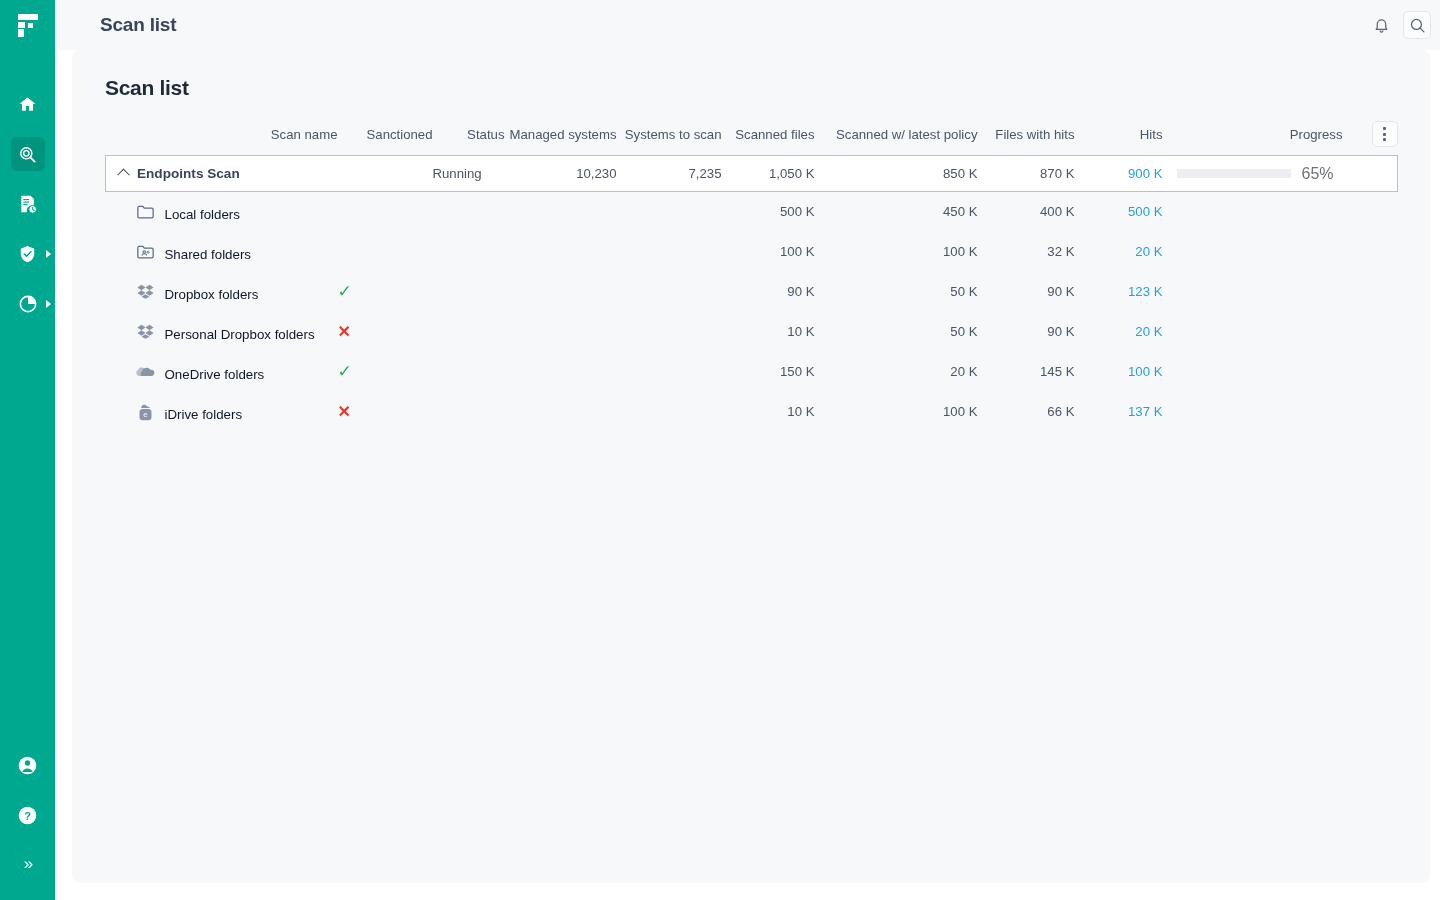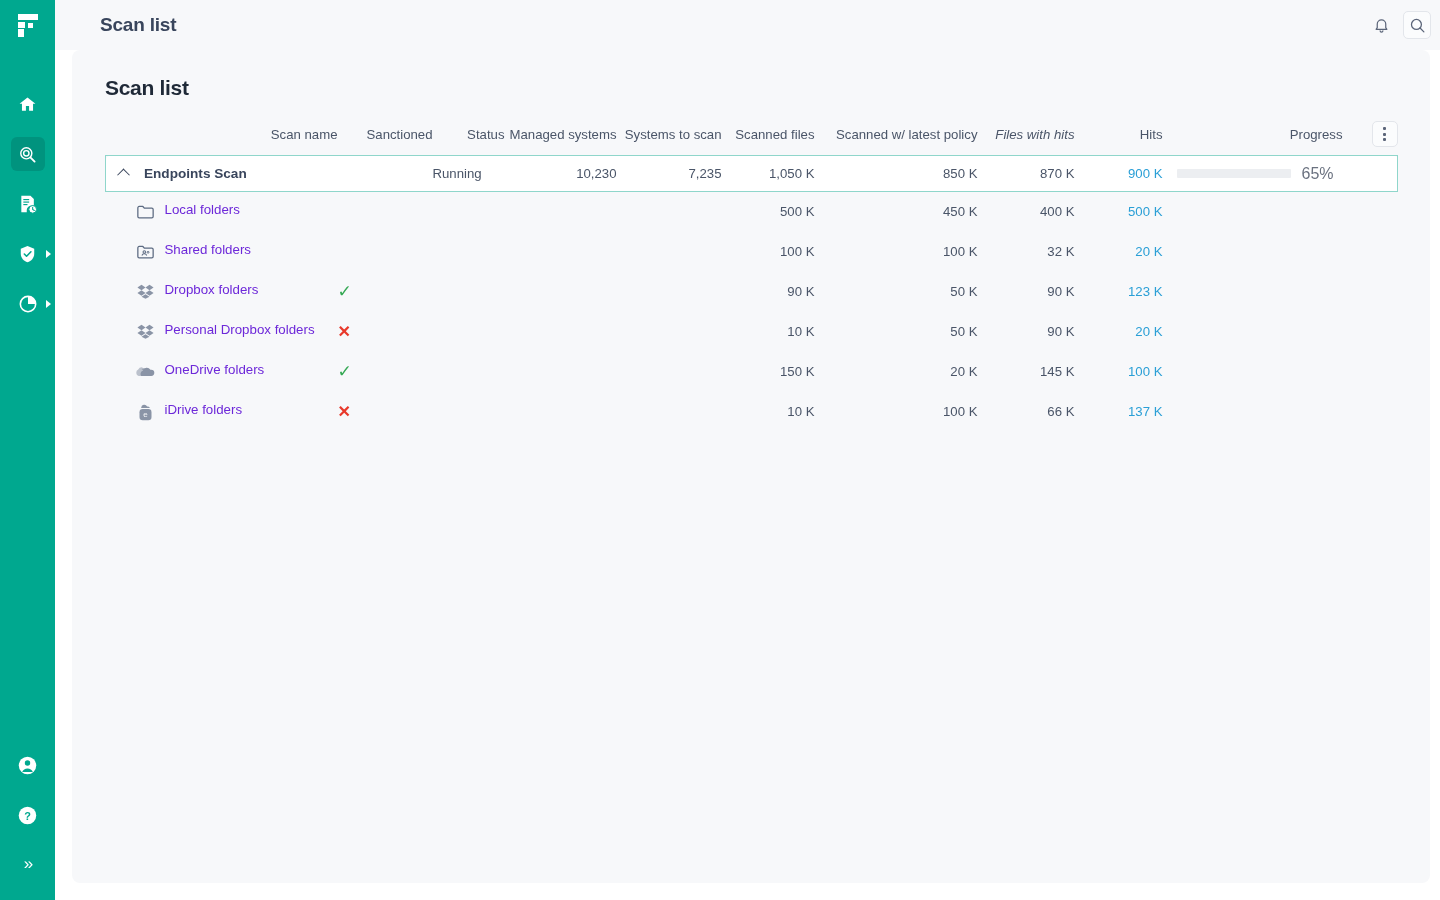--- a/index.html
+++ b/index.html
@@ -113,21 +113,21 @@
     vertical-align: bottom;
     white-space: nowrap;
   }
   th.c-name { text-align: left; width: 232px; padding-left: 13px !important; }
   th.c-sanc { width: 95px; text-align: left; padding-left: 0; }
   th.c-stat { width: 72px; text-align: left; }
   th.c-mng  { width: 112px; }
   th.c-sys  { width: 105px; }
   th.c-scf  { width: 93px; }
   th.c-pol  { width: 163px; }
-  th.c-fwh  { width: 97px; font-style: italic; }
+  th.c-fwh  { width: 97px; }
   th.c-hits { width: 88px; }
   th.c-prog { width: 180px; text-align: left; padding-left: 14px !important; }
   th.c-menu { width: 55px; text-align: center; padding-bottom: 8px !important; }
 
   .kebab-box {
     width: 26px; height: 26px; border-radius: 5px;
     border: 1px solid #e3e6eb; background: #fbfcfd;
     display: inline-flex; flex-direction: column; align-items: center; justify-content: center;
     gap: 2.5px; cursor: pointer;
   }
@@ -148,33 +148,33 @@
     text-align: right;
     vertical-align: middle;
     padding: 0;
   }
   td.c-name { text-align: left; }
   td.c-sanc { text-align: left; padding-left: 0; }
   td.c-stat { text-align: left; }
   td.c-prog { text-align: left; padding-left: 14px; }
 
   .parent-name-cell {
-    display: flex; align-items: center; gap: 16px; padding-left: 13px;
+    display: flex; align-items: center; gap: 9px; padding-left: 13px;
     font-weight: bold; color: #39455c; font-size: 13.6px;
   }
   .chev-up {
     width: 9px; height: 9px;
     border-left: 1.8px solid #39455c;
     border-top: 1.8px solid #39455c;
     transform: rotate(45deg) translate(1px, 1px);
     display: inline-block;
   }
   .child-name-cell {
-    display: flex; align-items: flex-start; gap: 9px; padding-left: 30px;
-    color: #6d28d9; font-size: 13.3px;
+    display: flex; align-items: flex-end; gap: 9px; padding-left: 30px;
+    color: #0f172a; font-size: 13.3px;
   }
   .child-ico { width: 20px; height: 20px; display: flex; align-items: center; justify-content: center; flex: 0 0 20px; }
 
   .hits-link { color: #2a9fd6; margin-left: 20px; }
   .mark-yes { color: #34a853; font-size: 17px; line-height: 1; }
   .mark-no  { color: #e8392b; font-size: 16px; line-height: 1; font-weight: bold; }
 
   .prog-wrap { display: flex; align-items: center; gap: 11px; }
   .prog-track {
     width: 114px; height: 9px; background: #eceef1; border-radius: 1px;

